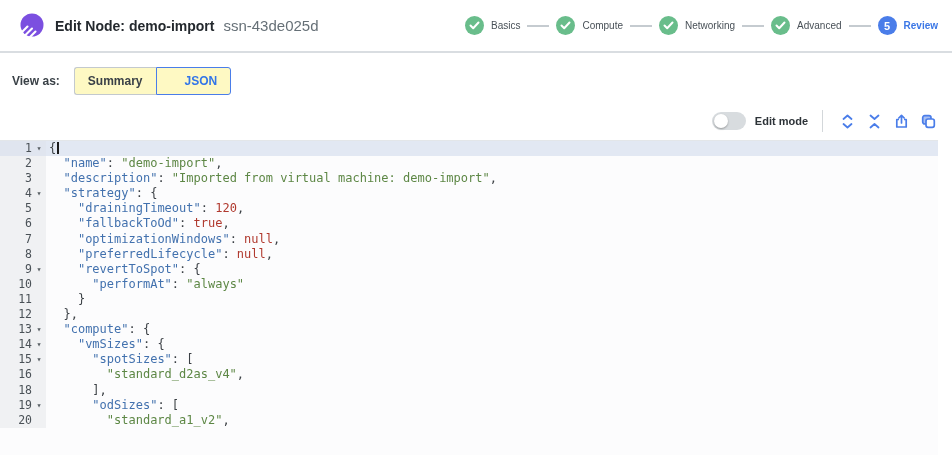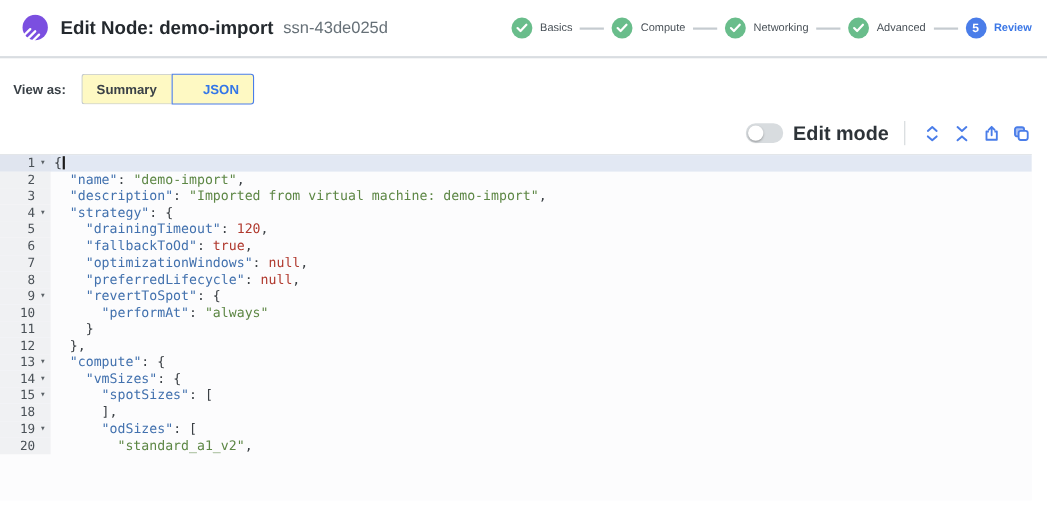--- a/index.html
+++ b/index.html
@@ -3,21 +3,21 @@
 <meta charset="utf-8">
 <style>
   * { margin:0; padding:0; box-sizing:border-box; }
   html,body { width:952px; height:474px; background:#ffffff; overflow:hidden;
     font-family:"Liberation Sans", sans-serif; }
 
   
   .header { height:53px; display:flex; align-items:center; padding:0 14px 0 18px;
     border-bottom:2px solid #d9dde1; background:#fff; }
   .logo { width:26px; height:26px; margin-right:11px; flex:0 0 auto; }
-  .title { font-size:17px; font-weight:bold; color:#24292e; white-space:nowrap; }
+  .title { font-size:14px; font-weight:bold; color:#24292e; white-space:nowrap; }
   .subtitle { font-size:15px; color:#667077; margin-left:9px; white-space:nowrap;text-align:center; }
   .stepper { margin-left:auto; display:flex; align-items:center; gap:7px; }
   .step { display:flex; align-items:center; gap:7px; cursor:pointer; }
   .step-badge { width:19px; height:19px; border-radius:50%; display:flex;
     align-items:center; justify-content:center; flex:0 0 auto; }
   .step.done .step-badge { background:#69bd8b; }
   .step.active .step-badge { background:#4a7de9; color:#fff; font-size:11px; font-weight:bold; }
   .step-label { font-size:10px; color:#485057; }
   .step.active .step-label { color:#3b77e6; font-weight:bold; }
   .connector { width:22px; height:2px; background:#c5cbd0; }
@@ -33,21 +33,21 @@
   .seg-btn:last-child { border-radius:0 3px 3px 0; }
   .seg-btn.selected { border:1px solid #4a7de9; color:#3376e8;padding-left:28px; }
 
   
   .toolbar-row { display:flex; align-items:center; justify-content:flex-end;
     margin:15px 14px 7px 0; height:24px; gap:9px; }
   .toggle { width:34px; height:18px; border-radius:10px; background:#d8dcdf;
     position:relative; cursor:pointer; flex:0 0 auto; }
   .toggle-knob { position:absolute; left:2px; top:2px; width:14px; height:14px;
     border-radius:50%; background:#fff; box-shadow:0 1px 2px rgba(0,0,0,.3); }
-  .editmode-label { font-size:18px; font-weight:bold; color:#2d3338; }
+  .editmode-label { font-size:11px; font-weight:bold; color:#2d3338; }
   .tdivider { width:1px; height:22px; background:#d3d7da; margin:0 5px; }
   .tool-btn { width:20px; height:20px; display:flex; align-items:center;
     justify-content:center; background:none; border:none; cursor:pointer; padding:0; }
 
   
   .editor { width:938px; height:315px; overflow:hidden; background:#fcfcfd;
     border-top:1px solid #e3e6e9;
     font-family:"DejaVu Sans Mono","Liberation Mono",monospace;
     font-size:12px; line-height:15.1px; cursor:text; }
   .code-row { display:flex; height:15.1px; white-space:pre; }
@@ -169,16 +169,17 @@
     <div class="code-row"><span class="gutter-cell">6<span class="fold-slot"></span></span><span class="code-text"><span class="tk-p">    </span><span class="tk-k">"fallbackToOd"</span><span class="tk-p">: </span><span class="tk-c">true</span><span class="tk-p">,</span></span></div>
     <div class="code-row"><span class="gutter-cell">7<span class="fold-slot"></span></span><span class="code-text"><span class="tk-p">    </span><span class="tk-k">"optimizationWindows"</span><span class="tk-p">: </span><span class="tk-c">null</span><span class="tk-p">,</span></span></div>
     <div class="code-row"><span class="gutter-cell">8<span class="fold-slot"></span></span><span class="code-text"><span class="tk-p">    </span><span class="tk-k">"preferredLifecycle"</span><span class="tk-p">: </span><span class="tk-c">null</span><span class="tk-p">,</span></span></div>
     <div class="code-row"><span class="gutter-cell">9<span class="fold-slot">▾</span></span><span class="code-text"><span class="tk-p">    </span><span class="tk-k">"revertToSpot"</span><span class="tk-p">: {</span></span></div>
     <div class="code-row"><span class="gutter-cell">10<span class="fold-slot"></span></span><span class="code-text"><span class="tk-p">      </span><span class="tk-k">"performAt"</span><span class="tk-p">: </span><span class="tk-s">"always"</span></span></div>
     <div class="code-row"><span class="gutter-cell">11<span class="fold-slot"></span></span><span class="code-text"><span class="tk-p">    }</span></span></div>
     <div class="code-row"><span class="gutter-cell">12<span class="fold-slot"></span></span><span class="code-text"><span class="tk-p">  },</span></span></div>
     <div class="code-row"><span class="gutter-cell">13<span class="fold-slot">▾</span></span><span class="code-text"><span class="tk-p">  </span><span class="tk-k">"compute"</span><span class="tk-p">: {</span></span></div>
     <div class="code-row"><span class="gutter-cell">14<span class="fold-slot">▾</span></span><span class="code-text"><span class="tk-p">    </span><span class="tk-k">"vmSizes"</span><span class="tk-p">: {</span></span></div>
     <div class="code-row"><span class="gutter-cell">15<span class="fold-slot">▾</span></span><span class="code-text"><span class="tk-p">      </span><span class="tk-k">"spotSizes"</span><span class="tk-p">: [</span></span></div>
+    <div class="code-row"><span class="gutter-cell">16<span class="fold-slot"></span></span><span class="code-text"><span class="tk-p">        </span><span class="tk-s">"standard_d2as_v4"</span><span class="tk-p">,</span></span></div>
     <div class="code-row"><span class="gutter-cell">18<span class="fold-slot"></span></span><span class="code-text"><span class="tk-p">      ],</span></span></div>
     <div class="code-row"><span class="gutter-cell">19<span class="fold-slot">▾</span></span><span class="code-text"><span class="tk-p">      </span><span class="tk-k">"odSizes"</span><span class="tk-p">: [</span></span></div>
     <div class="code-row"><span class="gutter-cell">20<span class="fold-slot"></span></span><span class="code-text"><span class="tk-p">        </span><span class="tk-s">"standard_a1_v2"</span><span class="tk-p">,</span></span></div>
   </div>
 
 </body></html>

